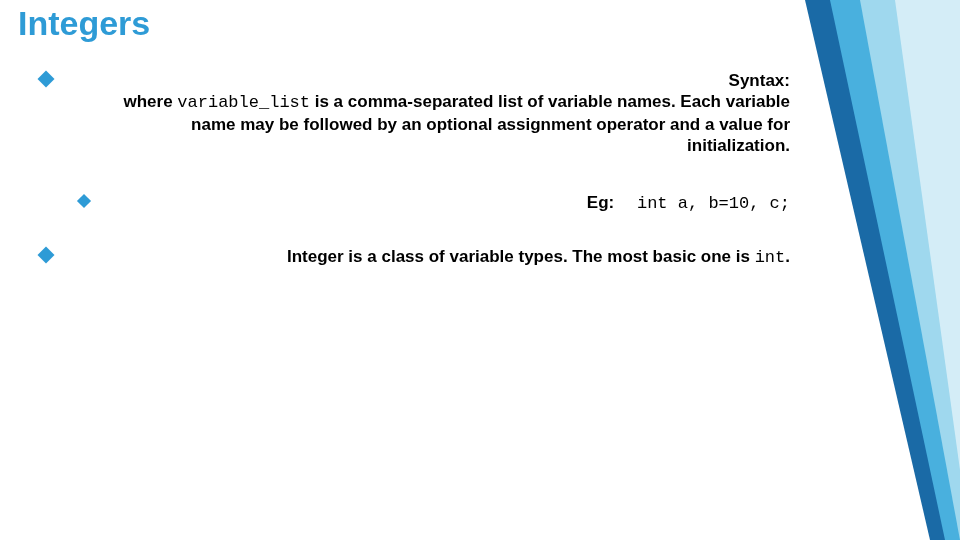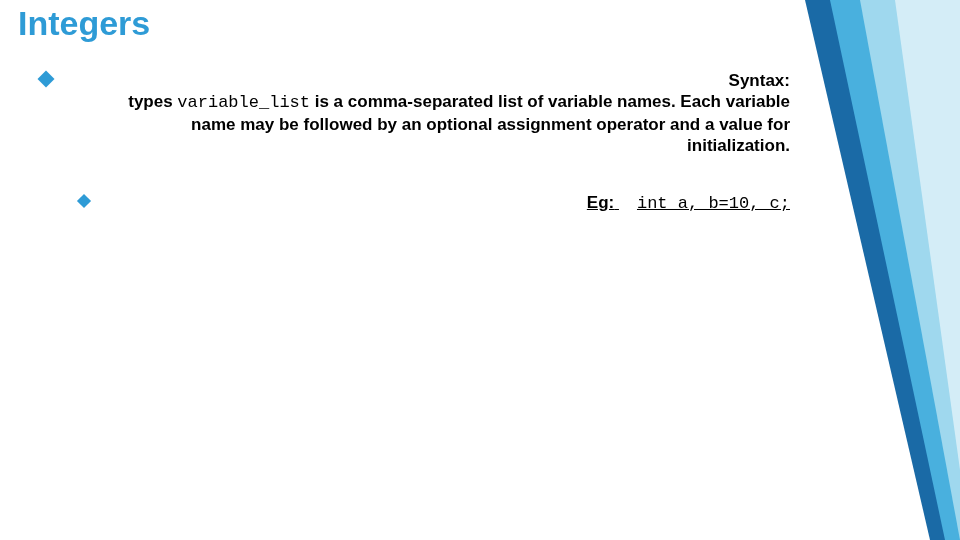--- a/index.html
+++ b/index.html
@@ -66,21 +66,20 @@
   }
   .desc {
     padding-left: 24px;
     font-weight: bold;
   }
   .eg {
     position: relative;
     margin-top: 36px;
     margin-left: 25px;
     font-weight: bold;
-    text-decoration: underline;
   }
   .eg .d2 {
     position: absolute;
     left: -10px;
     top: 4px;
     width: 10px;
     height: 10px;
     transform: rotate(45deg);
     background: #2e9bd6;
   }
@@ -108,29 +107,33 @@
 <div class="slide">
 
   <div class="title">Integers</div>
 
   <div class="content">
 
     <div class="bullet">
       <span class="diamond"></span>
       <span>Syntax:</span>
       <div class="desc">
-        <span>types </span><span class="code-inline">variable_list</span><span> is a comma-separated list of variable names. Each variable name may be followed by an optional assignment operator and a value for initialization.</span>
+        <span>where </span><span class="code-inline">variable_list</span><span> is a comma-separated list of variable names. Each variable name may be followed by an optional assignment operator and a value for initialization.</span>
       </div>
       <div class="eg">
         <span class="d2"></span>
         <span class="eg-label">Eg:</span>
         <span class="eg-code keepspace">int a, b=10, c;</span>
       </div>
     </div>
 
+    <div class="bullet">
+      <span class="diamond"></span>
+      <span>Integer is a class of variable types. The most basic one is </span><span class="code-inline">int</span><span>.</span>
+    </div>
 
 
 
   </div>
 
   <svg class="deco" viewBox="0 0 200 540" preserveAspectRatio="none">
     <polygon points="45,0 200,0 200,540 170,540" fill="#1a6aa6"></polygon>
     <polygon points="70,0 200,0 200,540 185,540" fill="#49b0de"></polygon>
     <polygon points="100,0 200,0 200,540" fill="#9fd8ee"></polygon>
     <polygon points="135,0 200,0 200,470" fill="#ffffff" fill-opacity="0.55"></polygon>

